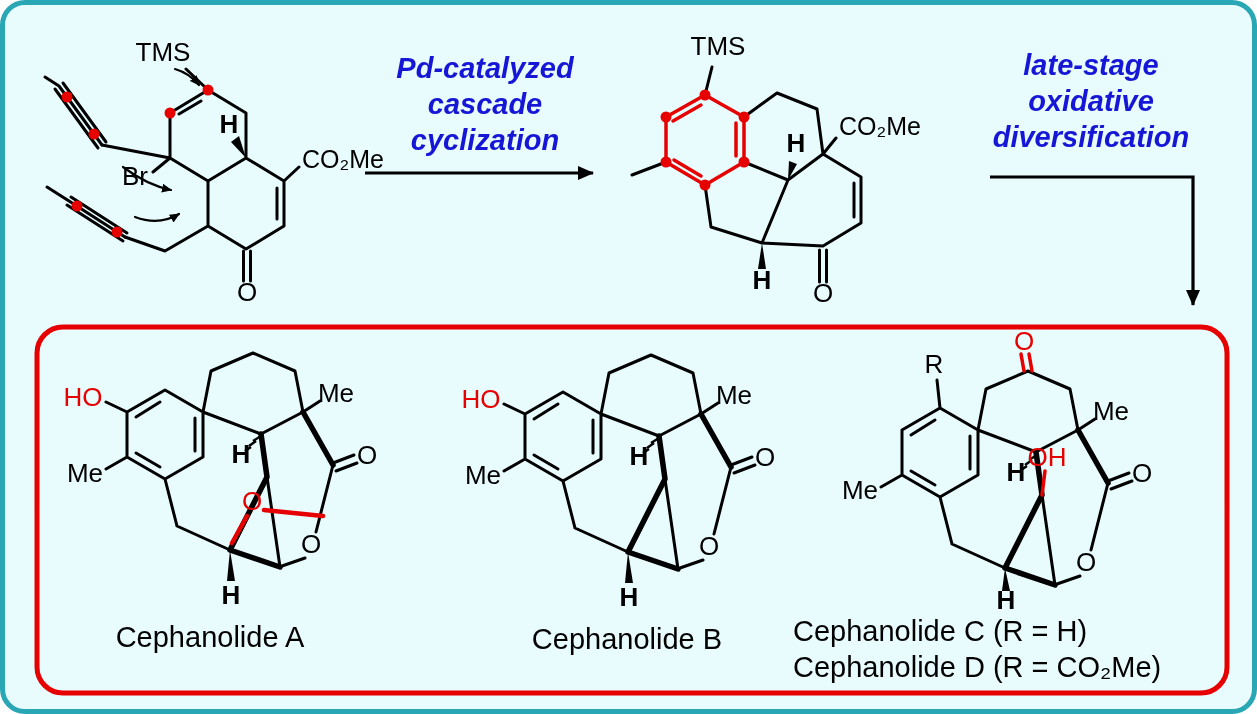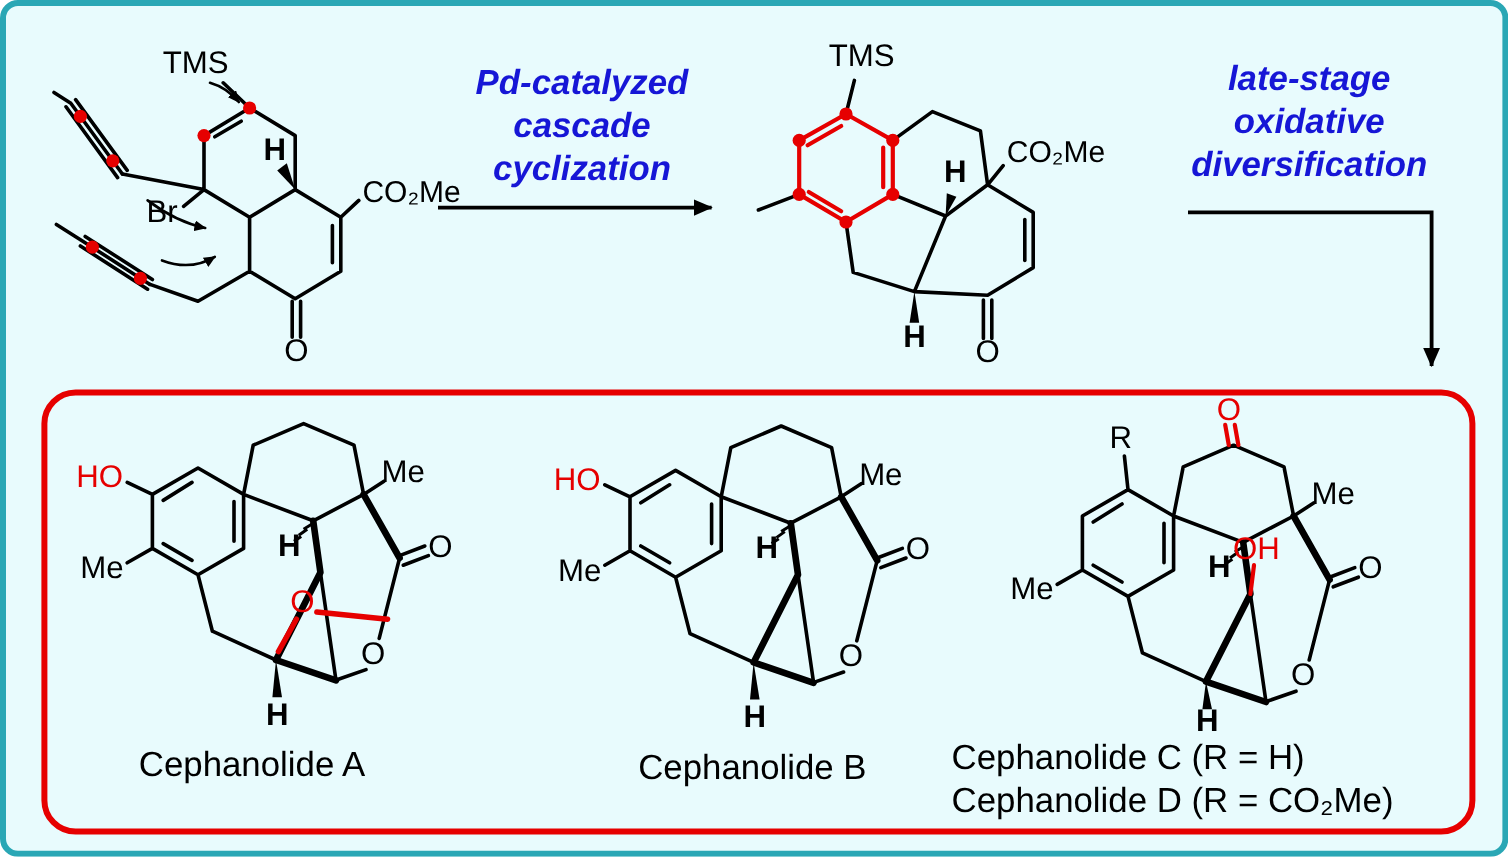--- a/index.html
+++ b/index.html
@@ -2,21 +2,21 @@
 <html><head>
 <meta charset="utf-8">
 <style>
   html,body{margin:0;padding:0;background:#ffffff;}
   .canvas{
     position:relative;
     width:1257px;height:714px;
     box-sizing:border-box;
     background:#e8fbfd;
     border:5px solid #2aa7b5;
-    border-radius:15px;
+    border-radius:25px;
     overflow:hidden;
     font-family:"Liberation Sans", sans-serif;
   }
   .canvas svg{position:absolute;left:0;top:0;}
   text{font-family:"Liberation Sans", sans-serif;fill:#000;}
   .atom{font-size:26px;}
   .atom-sm{font-size:25px;}
   .atom-b{font-size:26px;font-weight:bold;}
   .red-t{fill:#e60000;}
   .step-label{font-size:29px;font-weight:bold;font-style:italic;fill:#1616d6;}

